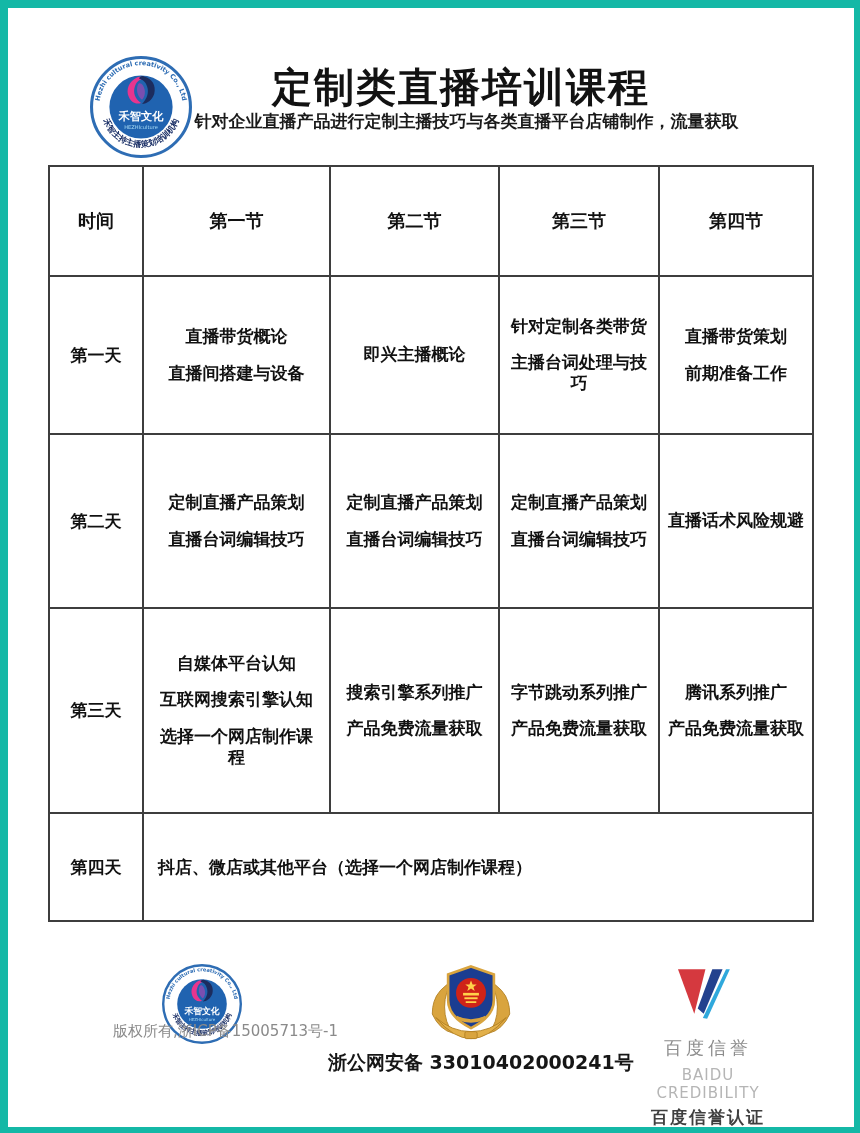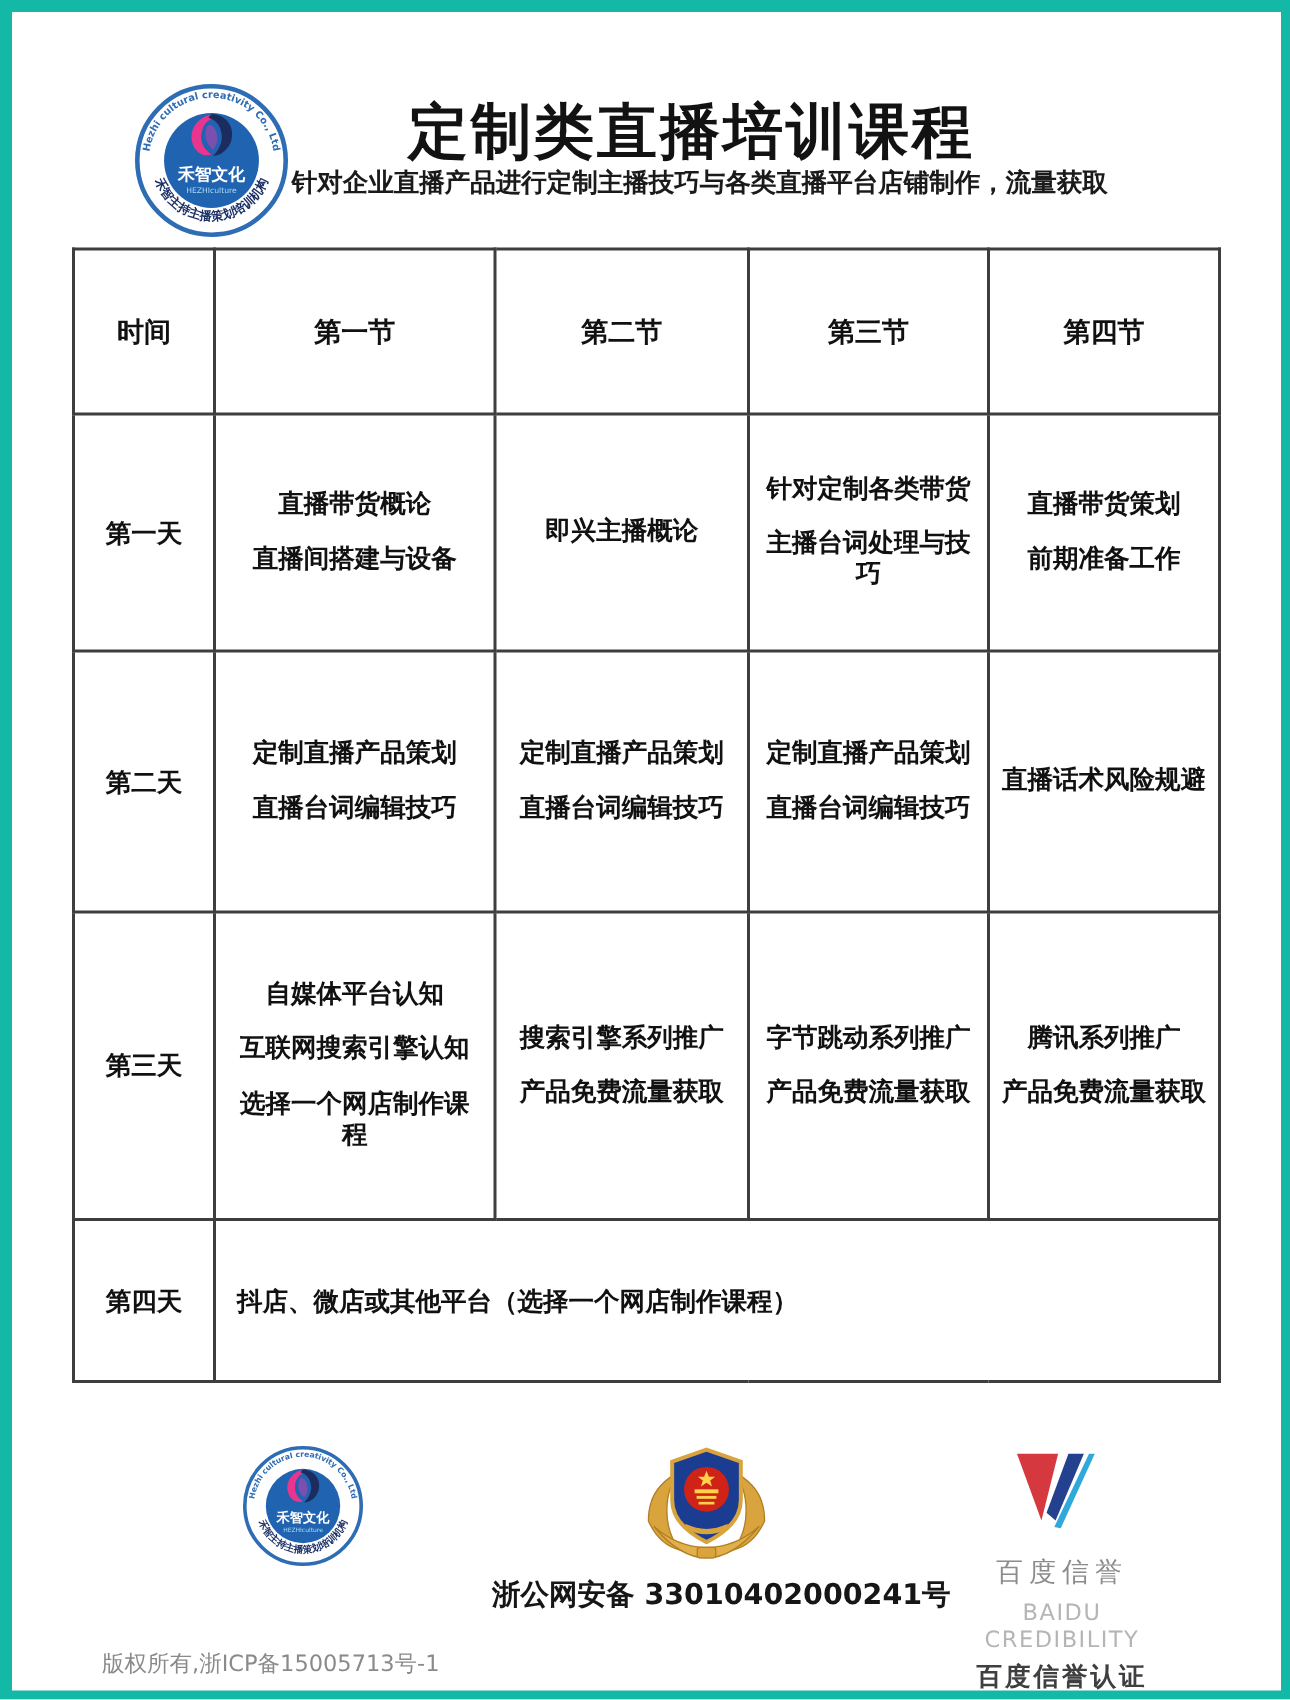--- a/index.html
+++ b/index.html
@@ -41,22 +41,22 @@
     text-align:center;vertical-align:middle;
     color:#111;padding:4px;
   }
   .schedule th{font-size:18px;font-weight:700;}
   .schedule td{font-size:17px;font-weight:700;}
   .schedule .line{display:block;margin:15px 4px;line-height:1.25;}
   .schedule td.merged{text-align:left;padding-left:14px;}
   
   .hezhi-logo-footer{position:absolute;left:154px;top:956px;width:80px;height:80px;}
   .copyright-text{
-    position:absolute;left:60px;top:1092px;width:270px;
-    text-align:left;font-size:15px;color:#8a8a8a;white-space:nowrap;
+    position:absolute;left:60px;top:1014px;width:270px;
+    text-align:right;font-size:15px;color:#8a8a8a;white-space:nowrap;
   }
   .police-badge{position:absolute;left:419px;top:953px;width:88px;height:84px;}
   .police-text{
     position:absolute;left:320px;top:1042px;width:290px;
     text-align:left;font-size:19px;font-weight:700;color:#161616;white-space:nowrap;
   }
   .baidu-block{position:absolute;left:630px;top:956px;width:140px;text-align:center;}
   .baidu-v{width:80px;height:60px;display:block;margin:0 auto;}
   .baidu-cn{font-size:18px;color:#8c8c8c;letter-spacing:4px;margin-top:12px;}
   .baidu-en{font-size:15px;color:#b5b5b5;letter-spacing:1px;margin-top:6px;}

